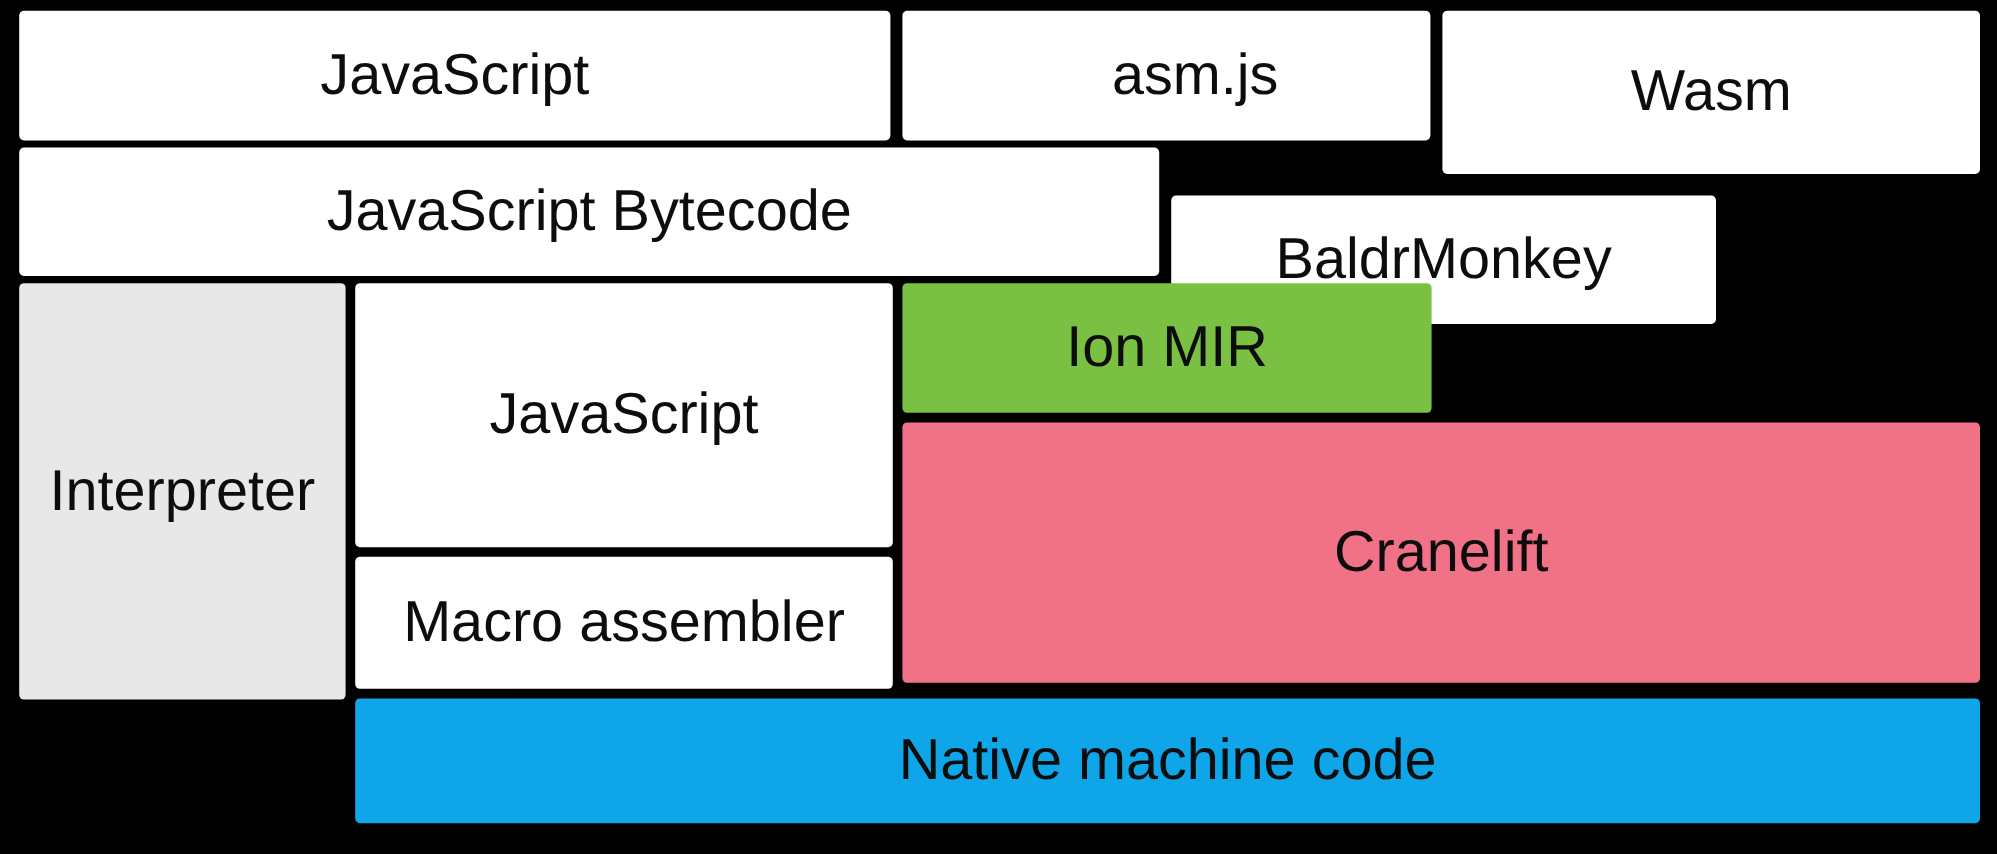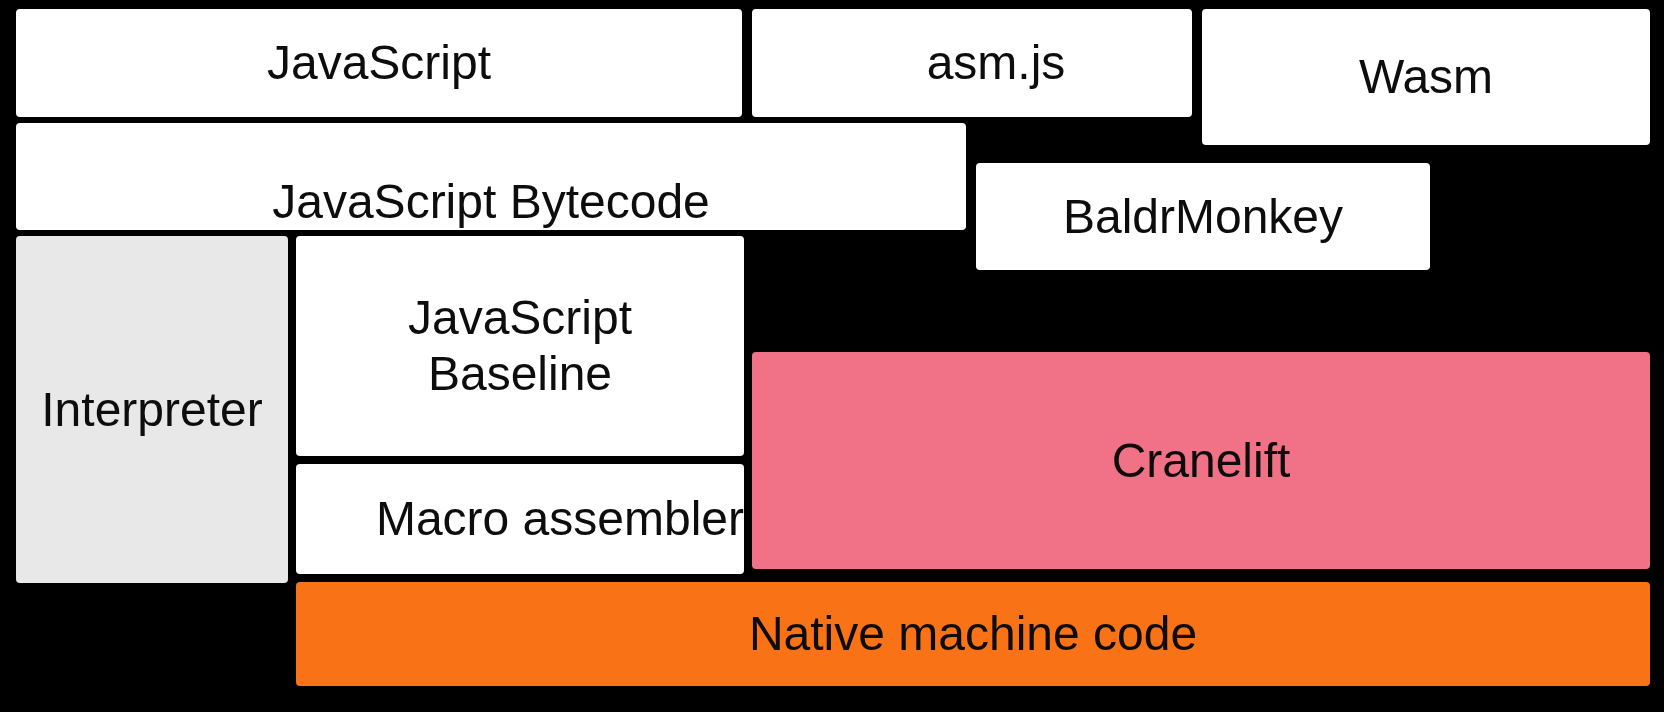--- a/index.html
+++ b/index.html
@@ -25,27 +25,27 @@
     text-align: center;
     font-size: 48px;
     line-height: 56px;
     color: #0d0d0d;
     box-sizing: border-box;
   }
   
   .b-javascript   { left: 16px;   top: 9px;   width: 726px;  height: 108px; }
   .b-asmjs        { left: 752px;  top: 9px;   width: 440px;  height: 108px; padding-left: 48px; }
   .b-wasm         { left: 1202px; top: 9px;   width: 448px;  height: 136px; }
-  .b-bytecode     { left: 16px;   top: 123px; width: 950px;  height: 107px; align-items: flex-end; }
+  .b-bytecode     { left: 16px;   top: 123px; width: 950px;  height: 107px; }
   .b-baldrmonkey  { left: 976px;  top: 123px; width: 454px;  height: 107px; }
   .b-interpreter  { left: 16px;   top: 236px; width: 272px;  height: 347px; }
   .b-baseline     { left: 296px;  top: 236px; width: 448px;  height: 220px; flex-direction: column; }
   .b-ionmir       { left: 752px;  top: 236px; width: 441px;  height: 108px; }
   .b-cranelift    { left: 752px;  top: 352px; width: 898px;  height: 217px; }
-  .b-macroasm     { left: 296px;  top: 464px; width: 448px;  height: 110px; justify-content: flex-end; }
+  .b-macroasm     { left: 296px;  top: 464px; width: 448px;  height: 110px; }
   .b-native       { left: 296px;  top: 582px; width: 1354px; height: 104px; }
 </style>
 </head>
 <body>
 
 <div class="canvas" style="background: rgb(0, 0, 0);">
 
   <div class="node b-javascript" style="background: rgb(255, 255, 255);">
     <span>JavaScript</span>
   </div>
@@ -65,29 +65,31 @@
   <div class="node b-baldrmonkey" style="background: rgb(255, 255, 255); margin-top: 40px;">
     <span>BaldrMonkey</span>
   </div>
 
   <div class="node b-interpreter" style="background: rgb(232, 232, 232);">
     <span>Interpreter</span>
   </div>
 
   <div class="node b-baseline" style="background: rgb(255, 255, 255);">
     <span>JavaScript</span>
-    <span>Baseline</span>
   </div>
 
+  <div class="node b-ionmir" style="background: rgb(122, 193, 67);">
+    <span>Ion MIR</span>
+  </div>
 
   <div class="node b-cranelift" style="background: rgb(241, 114, 135);">
     <span>Cranelift</span>
   </div>
 
   <div class="node b-macroasm" style="background: rgb(255, 255, 255);">
     <span>Macro assembler</span>
   </div>
 
-  <div class="node b-native" style="background: #f97316;">
+  <div class="node b-native" style="background: #0ea5e9;">
     <span>Native machine code</span>
   </div>
 
 </div>
 
 </body></html>

